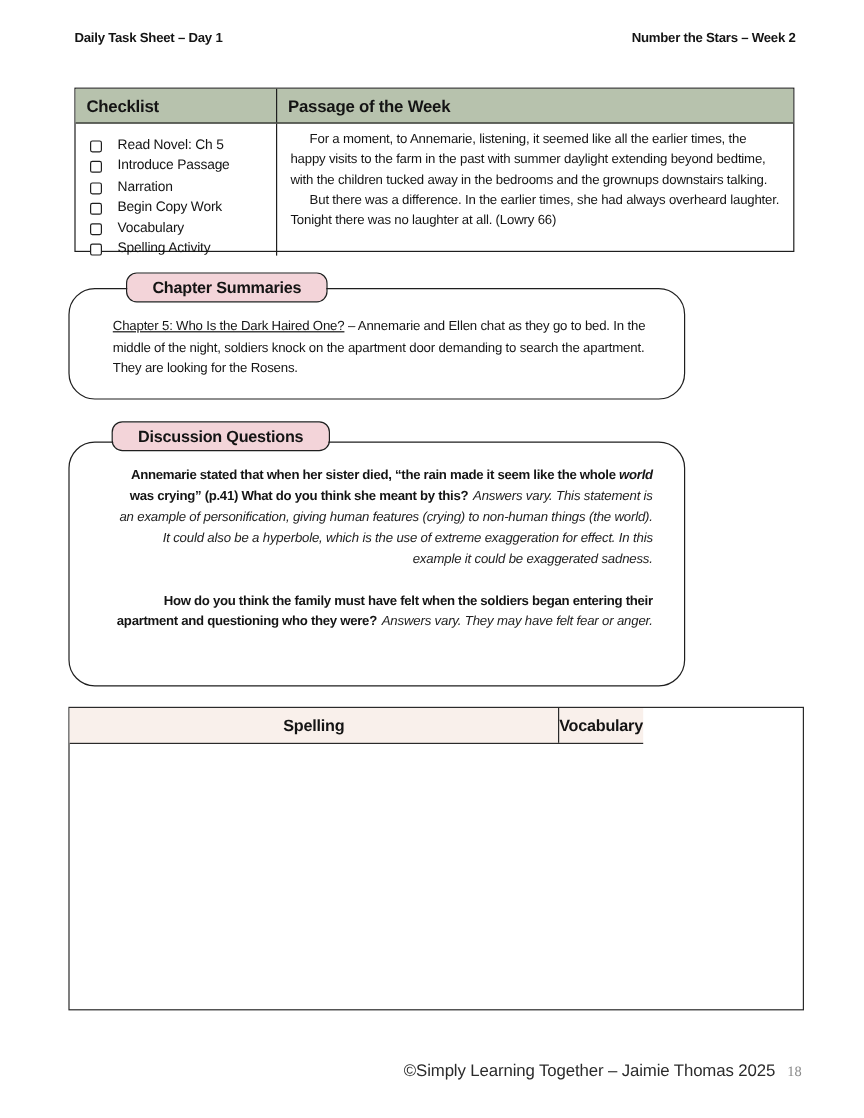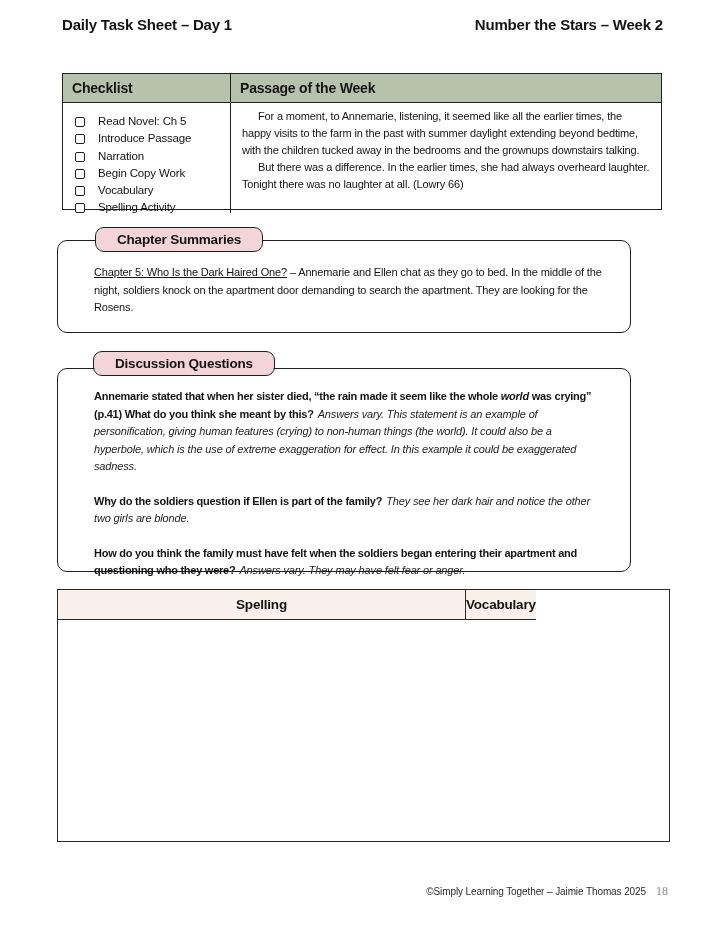--- a/index.html
+++ b/index.html
@@ -8,23 +8,23 @@
     background:#ffffff;
     font-family:"Liberation Sans", sans-serif;
     color:#141414;
     position:relative;
     overflow:hidden;
   }
   .page { position:absolute; inset:0; background:#fff; }
 
   
   .hdr {
-    position:absolute; top:16px; left:62px; right:57px;
+    position:absolute; top:26px; left:62px; right:57px;
     display:flex; justify-content:space-between;
-    font-weight:bold; font-size:15px; letter-spacing:-0.2px;
+    font-weight:bold; font-size:11px; letter-spacing:-0.2px;
   }
 
   
   .tbl1 {
     position:absolute; left:62px; top:73px; width:600px; height:137px;
     border:1.8px solid #1f1f1f; box-sizing:border-box;
     display:flex; flex-direction:column; background:#fff;
   }
   .tbl1 .hrow {
     display:flex; height:28px; flex:none;
@@ -43,40 +43,40 @@
     margin:0 13px 0 3px; background:#fff;
   }
   .pass-cell { padding:5px 11px 0 11px; }
   .pass-p {
     margin:0; font-size:11px; line-height:17px; letter-spacing:-0.15px;
     text-indent:16px;
   }
 
   
   .panel {
-    position:absolute; left:57px; width:574px;
-    border:1.7px solid #1f1f1f; border-radius:10px;
+    position:absolute; left:57px; width:514px;
+    border:1.7px solid #1f1f1f; border-radius:22px;
     background:#fff; box-sizing:border-box;
   }
   .panel-ch { top:240px; height:93px; }
   .panel-dq { top:368px; height:204px; }
   .badge {
     position:absolute; z-index:2;
     background:#f3d4d9; border:1.7px solid #1f1f1f; border-radius:9px;
     font-weight:bold; font-size:13.5px; letter-spacing:-0.2px;
     padding:4px 21px; background-clip:padding-box;
   }
-  .badge-ch { left:95px; top:227px; }
+  .badge-ch { left:105px; top:227px; }
   .badge-dq { left:93px; top:351px; }
   .panel-ch .ptext { padding:23px 28px 0 36px; }
   .panel-dq .ptext { padding:19px 26px 0 36px; }
   .ptext { font-size:11px; line-height:17.5px; letter-spacing:-0.15px; }
   .ul-head { text-decoration:underline; }
 
-  .qblock { margin:0 0 17px 0; }
+  .qblock { margin:0 0 17px 0;text-align:right; }
   .qtext { font-weight:bold; letter-spacing:-0.25px; }
   .q-em { font-style:italic; }
   .ans { font-style:italic; margin-left:4px; color:#222; }
 
   
   .tbl2 {
     position:absolute; left:57px; top:589px; width:613px; height:253px;
     border:1.8px solid #2a2a2a; box-sizing:border-box;
     display:flex; flex-direction:row; background:#fff;
   }
@@ -88,21 +88,21 @@
   .tbl2 .brow { display:flex; flex:1; }
   .sp-col { width:408px; flex:none; border-right:1.7px solid #2a2a2a; box-sizing:border-box;
             display:flex; align-items:center; justify-content:center; }
   .vo-col { flex:1; display:flex; align-items:center; justify-content:center; }
 
   
   .footer {
     position:absolute; top:884px; right:52px;
     display:flex; align-items:baseline; gap:10px;
   }
-  .credit { font-size:10px; letter-spacing:-0.1px; color:#2b2b2b; }
+  .credit { font-size:14px; letter-spacing:-0.1px; color:#2b2b2b; }
   .pagenum { font-size:12px; color:#8a8a8a; font-family:"Liberation Serif", serif; }
 </style>
 </head>
 <body>
 
 <div class="page">
 
   <div class="hdr">
     <span>Daily Task Sheet – Day 1</span>
     <span>Number the Stars – Week 2</span>
@@ -154,23 +154,20 @@
     </div>
   </div>
 
   <div class="badge badge-dq">Discussion Questions</div>
   <div class="panel panel-dq">
     <div class="ptext">
       <p class="qblock">
         <span class="qtext"><span>Annemarie stated that when her sister died, “the rain made it seem like the whole </span><span class="q-em">world</span><span> was crying” (p.41) What do you think she meant by this?</span></span><span class="ans">Answers vary. This statement is an example of personification, giving human features (crying) to non-human things (the world). It could also be a hyperbole, which is the use of extreme exaggeration for effect. In this example it could be exaggerated sadness.</span>
       </p>
       <p class="qblock">
-        <span class="qtext"><span>Why do the soldiers question if Ellen is part of the family?</span><span class="q-em"></span><span></span></span><span class="ans">They see her dark hair and notice the other two girls are blonde.</span>
-      </p>
-      <p class="qblock">
         <span class="qtext"><span>How do you think the family must have felt when the soldiers began entering their apartment and questioning who they were?</span><span class="q-em"></span><span></span></span><span class="ans">Answers vary. They may have felt fear or anger.</span>
       </p>
     </div>
   </div>
 
   <div class="tbl2">
     <div class="hrow">
       <div class="sp-col">Spelling</div>
       <div class="vo-col">Vocabulary</div>
     </div>

